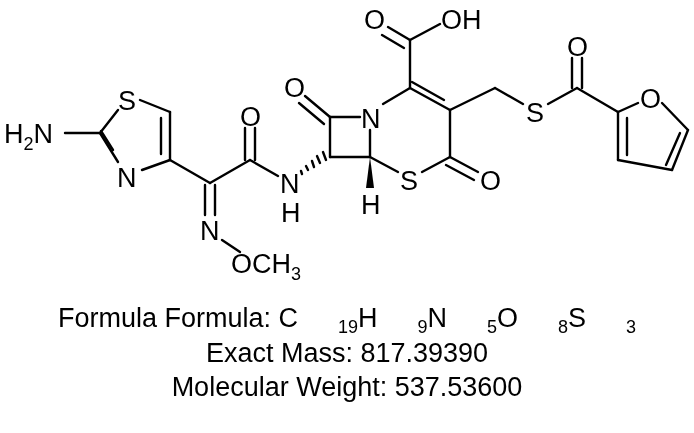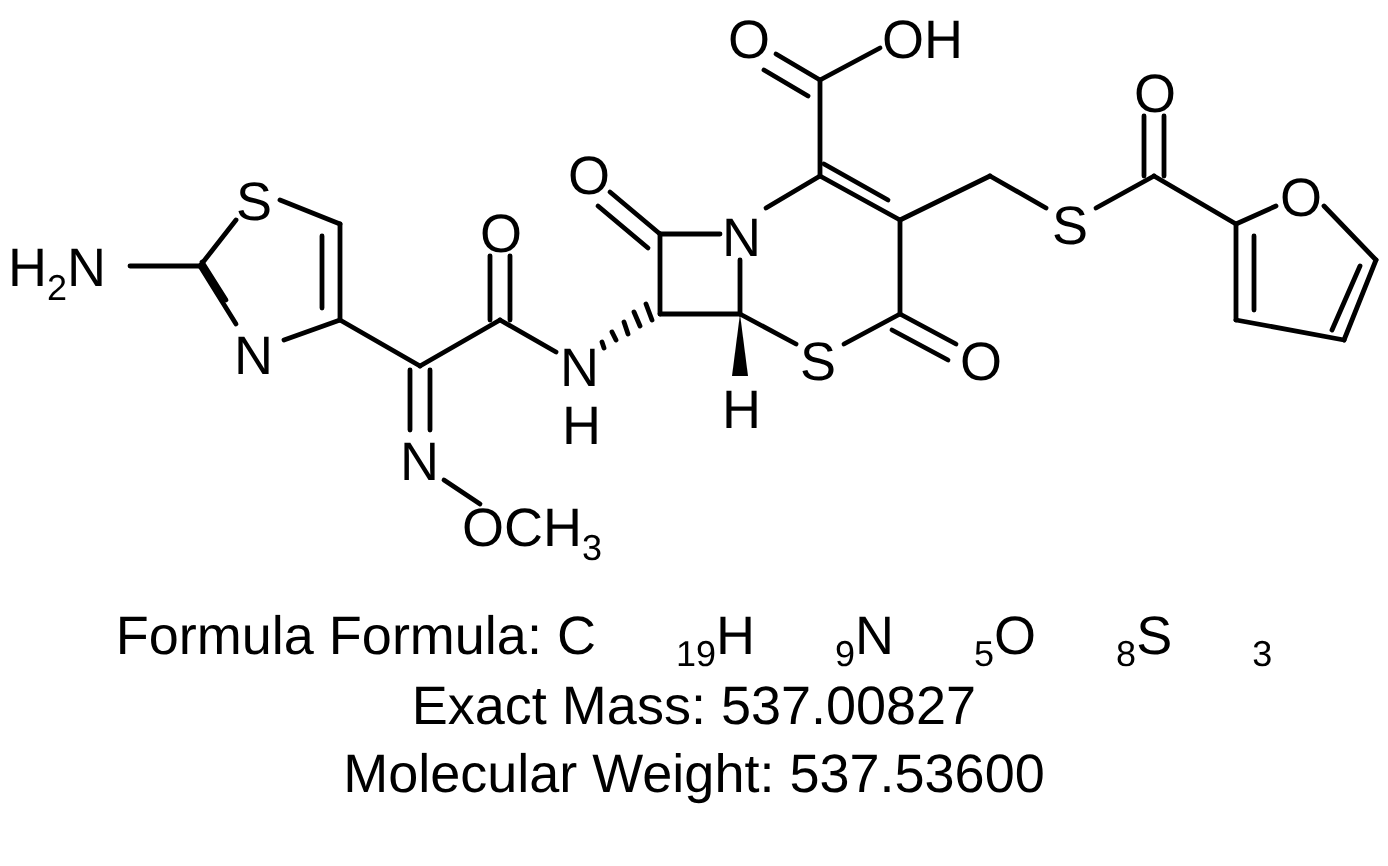--- a/index.html
+++ b/index.html
@@ -115,14 +115,14 @@
     <text class="atom" x="441" y="29">OH</text>
     <text class="atom" x="526" y="122">S</text>
     <text class="atom" x="567" y="56">O</text>
     <text class="atom" x="640" y="108">O</text>
   </g>
 </svg>
 
 <div class="caption" style="top:302px;">
   <span>Formula Formula: </span><span id="formula">C<sub>19</sub>H<sub>9</sub>N<sub>5</sub>O<sub>8</sub>S<sub>3</sub></span>
 </div>
-<div class="caption" style="top:337px;">Exact Mass: 537.00827</div>
+<div class="caption" style="top:337px;">Exact Mass: 817.39390</div>
 <div class="caption" style="top:371px;">Molecular Weight: 537.53600</div>
 
 </body></html>

